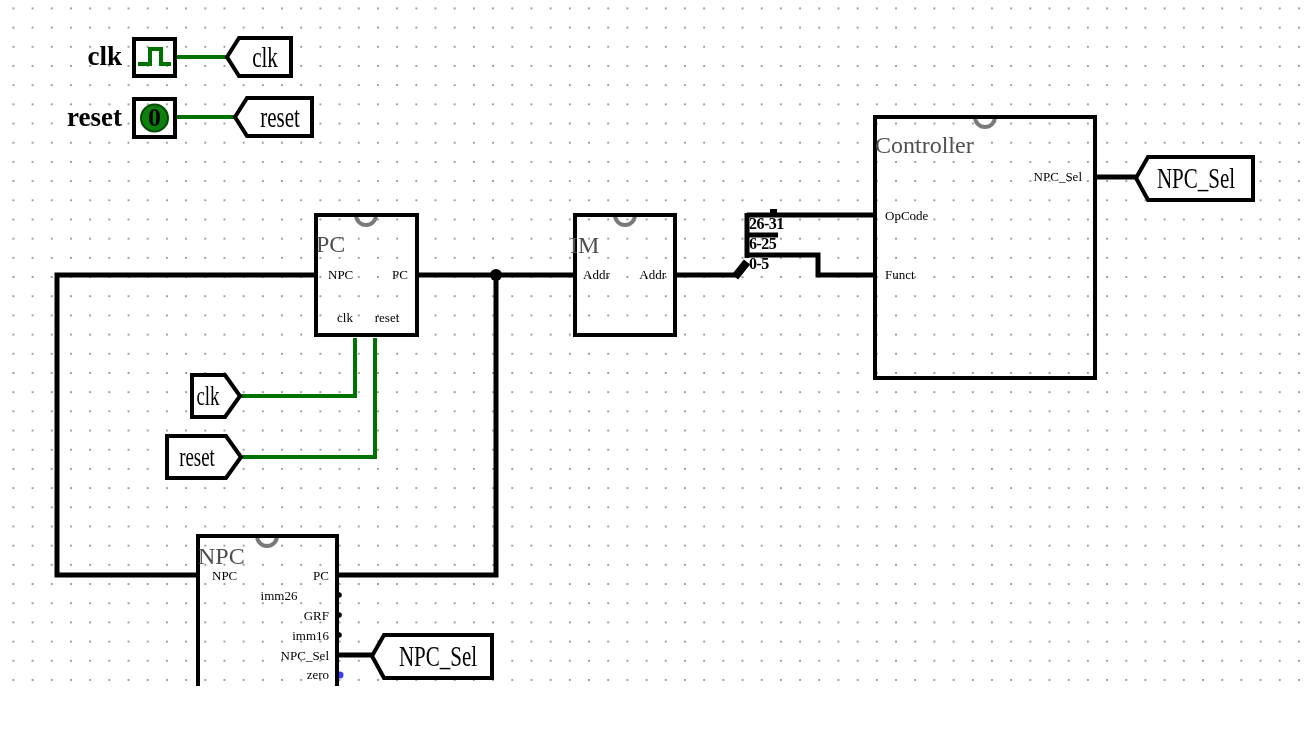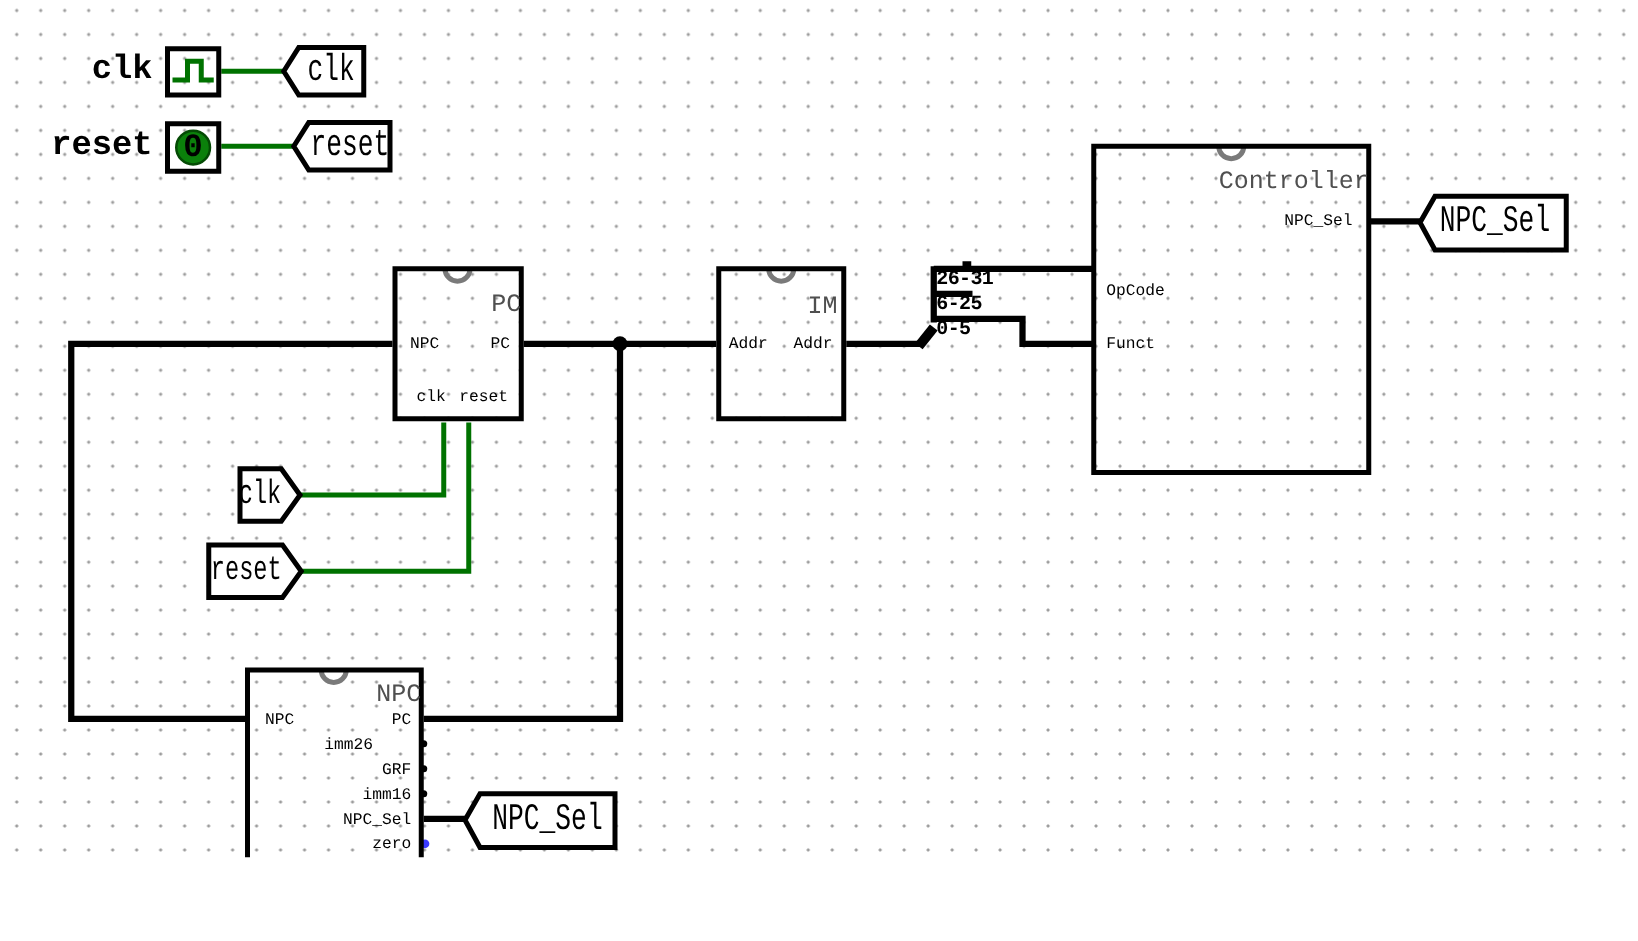--- a/index.html
+++ b/index.html
@@ -1,24 +1,24 @@
 <!DOCTYPE html>
 <html><head>
 <meta charset="utf-8">
 <style>
   html,body{margin:0;padding:0;background:#fff}
   #canvas{position:relative;width:1310px;height:686px;overflow:hidden;
     background-color:#fff;
     background-image:radial-gradient(circle,#9c9c9c 1px,rgba(255,255,255,0) 1.5px);
     background-size:19.2px 19.2px;background-position:3.8px 18px;
-    font-family:Liberation Mono, monospace}
+    font-family:Liberation Serif, serif}
   #wires{position:absolute;left:0;top:0}
   .block{position:absolute;border:4px solid #000;box-sizing:border-box;background:transparent}
   .t{position:absolute;white-space:pre;color:#000}
-  .title{font-size:20px;color:#4f4f4f;text-align:right;line-height:21px}
+  .title{font-size:24px;color:#4f4f4f;text-align:left;line-height:21px}
   .port{font-size:13px;line-height:14px}
   .tun{font-size:30px;line-height:30px;text-align:center;transform:scaleX(0.70);transform-origin:center center}
   .tunm{font-size:27px;line-height:27px;text-align:center;transform:scaleX(0.70);transform-origin:center center}
   .extlabel{font-size:27px;font-weight:bold;text-align:right;line-height:28px}
   .splitlabel{font-size:16px;line-height:11px;font-weight:bold;letter-spacing:-0.5px}
   .bus{stroke:#000;stroke-width:5;fill:none}
   .grn{stroke:#007200;stroke-width:4;fill:none}
   .tunshape{fill:#fff;stroke:#000;stroke-width:4;stroke-linejoin:miter}
   .arc{stroke:#7a7a7a;stroke-width:4;fill:none}
 </style>
@@ -97,21 +97,21 @@
 
   <div class="t port" style="left:328px;top:268px">NPC</div>
   <div class="t port" style="left:348px;top:268px;width:60px;text-align:right">PC</div>
   <div class="t port" style="left:325px;top:311px;width:40px;text-align:center">clk</div>
   <div class="t port" style="left:357px;top:311px;width:60px;text-align:center">reset</div>
 
   <div class="t port" style="left:583px;top:268px">Addr</div>
   <div class="t port" style="left:606px;top:268px;width:60px;text-align:right">Addr</div>
 
   <div class="t port" style="left:1002px;top:170px;width:80px;text-align:right">NPC_Sel</div>
-  <div class="t port" style="left:885px;top:226px">OpCode</div>
+  <div class="t port" style="left:885px;top:209px">OpCode</div>
   <div class="t port" style="left:885px;top:268px">Funct</div>
 
   <div class="t port" style="left:212px;top:569px">NPC</div>
   <div class="t port" style="left:229px;top:569px;width:100px;text-align:right">PC</div>
   <div class="t port" style="left:229px;top:589px;width:100px;text-align:center">imm26</div>
   <div class="t port" style="left:229px;top:609px;width:100px;text-align:right">GRF</div>
   <div class="t port" style="left:229px;top:629px;width:100px;text-align:right">imm16</div>
   <div class="t port" style="left:229px;top:649px;width:100px;text-align:right">NPC_Sel</div>
   <div class="t port" style="left:229px;top:668px;width:100px;text-align:right">zero</div>
 

